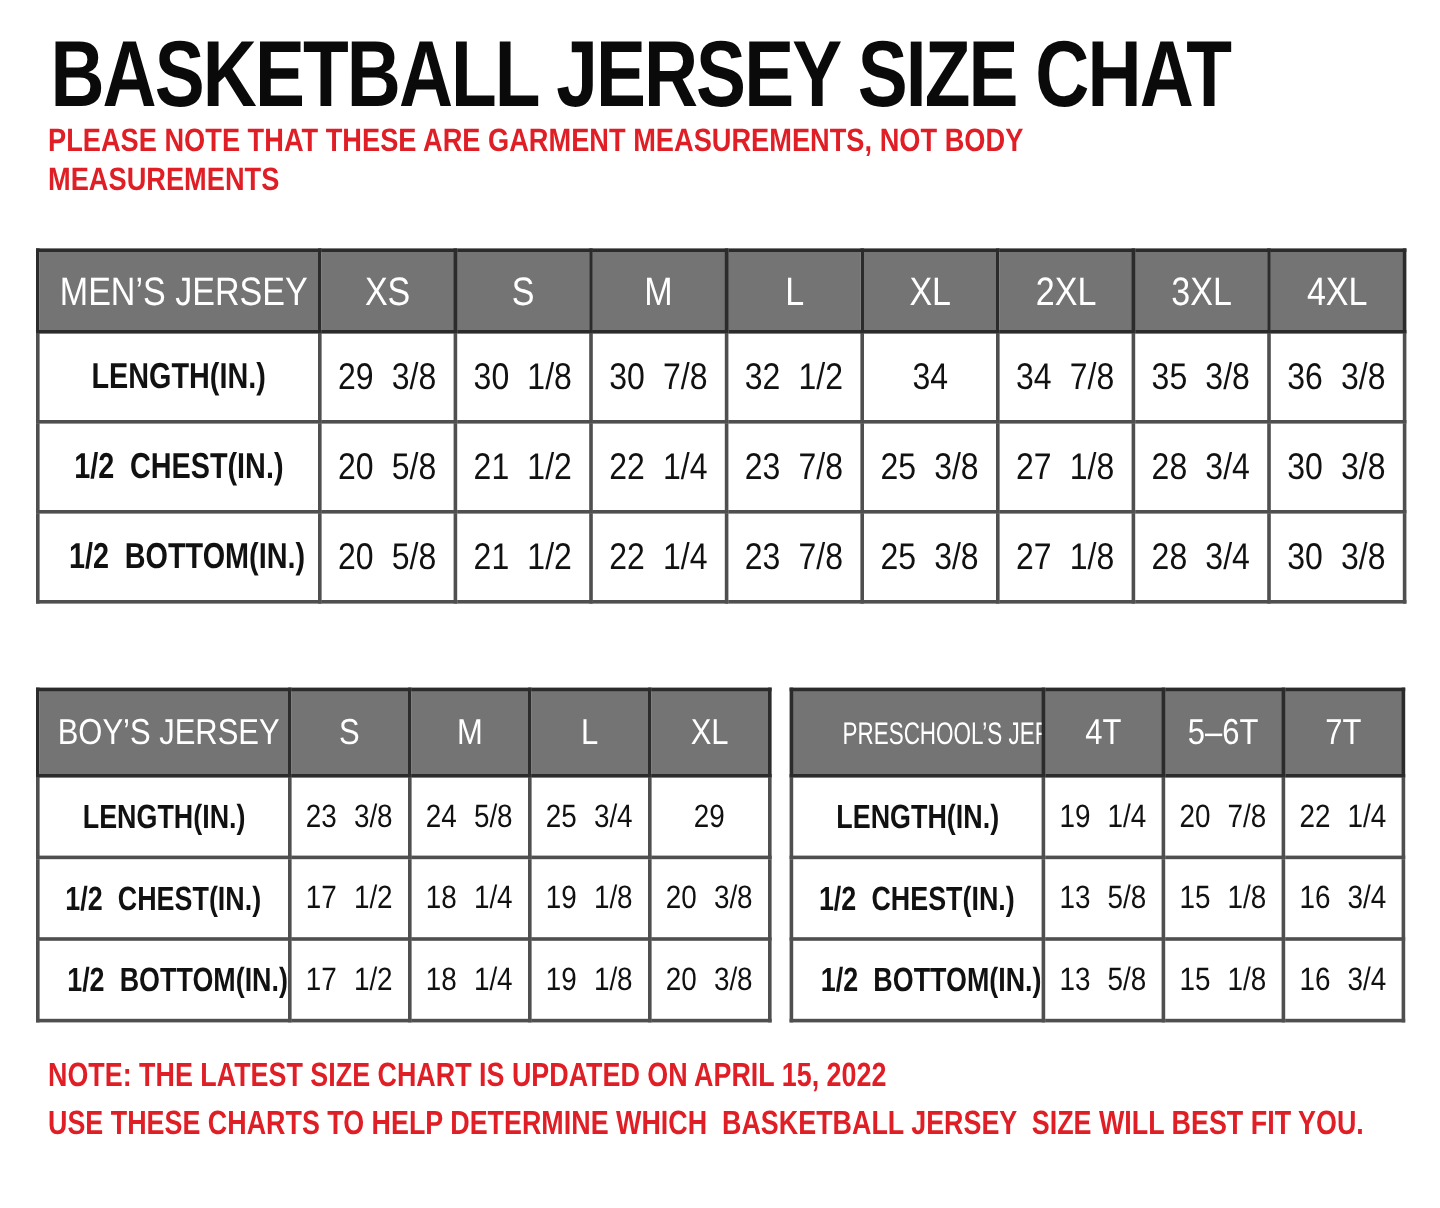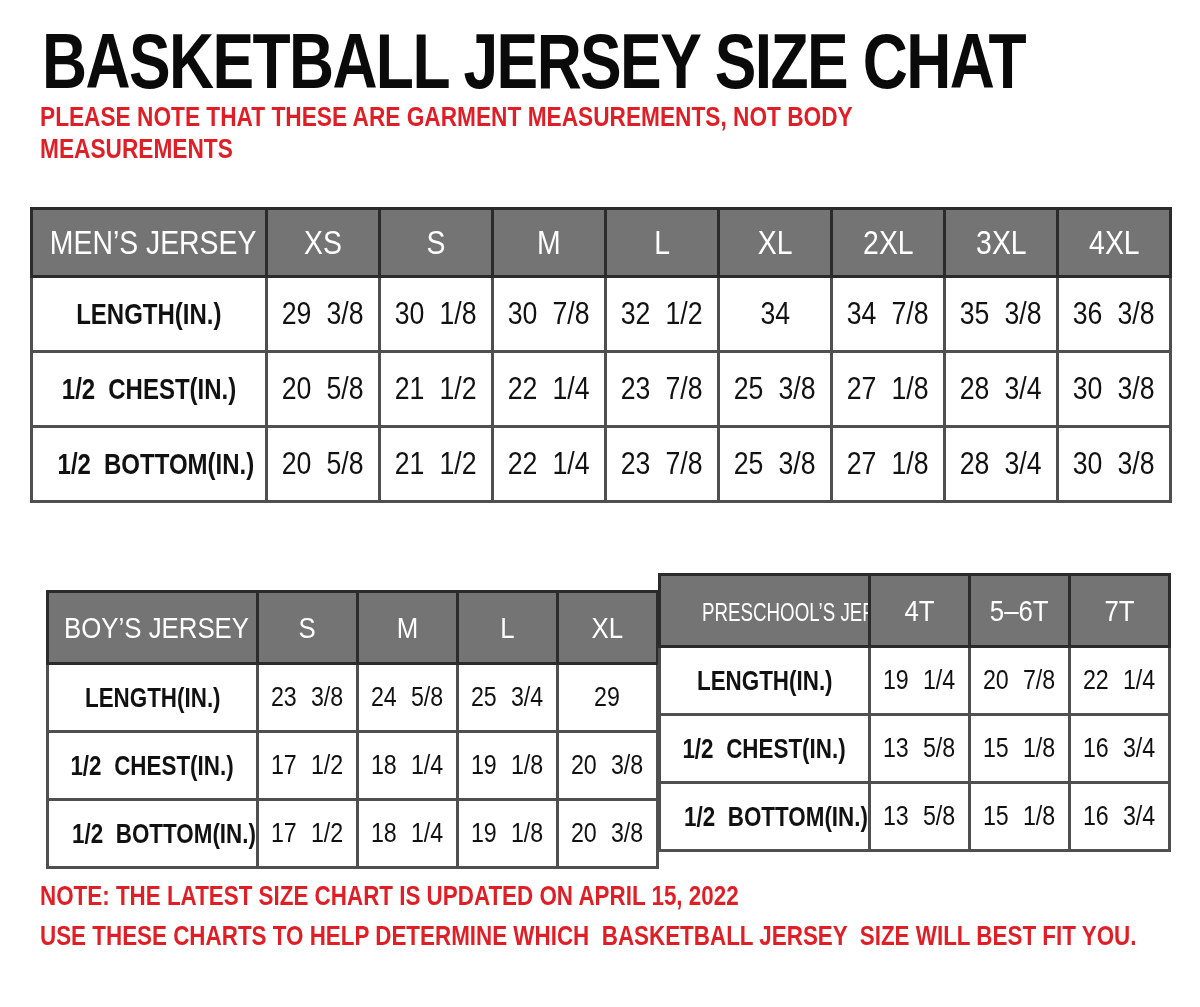--- a/index.html
+++ b/index.html
@@ -64,21 +64,21 @@
   table.mens{left:30px;top:207px;width:1139px;}
   table.mens th,table.mens td{width:113px;}
   table.mens th:first-child,table.mens td:first-child{width:235px;}
   table.mens thead th{height:68px;font-size:33px;}
   table.mens tbody td{height:75px;}
   table.mens .corner-cell .cond{font-size:33px;}
   table.mens .lbl{font-size:30px;}
   table.mens .val{font-size:31px;}
 
   
-  table.boys{left:46px;top:573px;width:610px;margin-top:17px;}
+  table.boys{left:30px;top:573px;width:610px;}
   table.boys th,table.boys td{width:100px;}
   table.boys th:first-child,table.boys td:first-child{width:210px;}
   table.preschool{left:658px;top:573px;width:510px;}
   table.preschool th,table.preschool td{width:100px;}
   table.preschool th:first-child,table.preschool td:first-child{width:210px;}
   table.boys thead th,table.preschool thead th{height:72px;font-size:30px;}
   table.boys tbody td,table.preschool tbody td{height:68px;}
   table.boys .corner-cell .cond{font-size:30px;}
   table.preschool .corner-cell .cond{font-size:26px;transform:scaleX(0.72);}
   table.boys .lbl,table.preschool .lbl{font-size:28px;}

